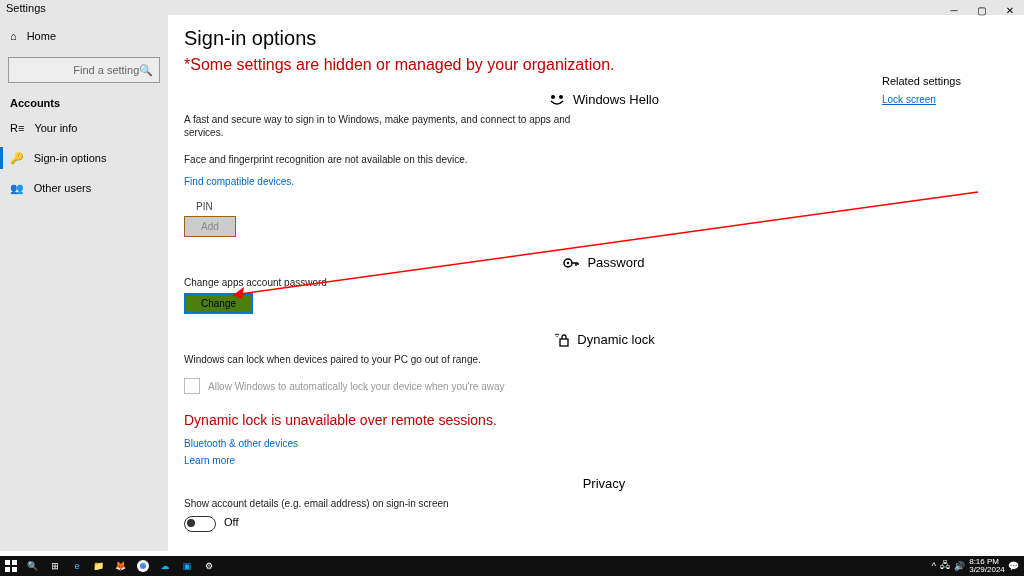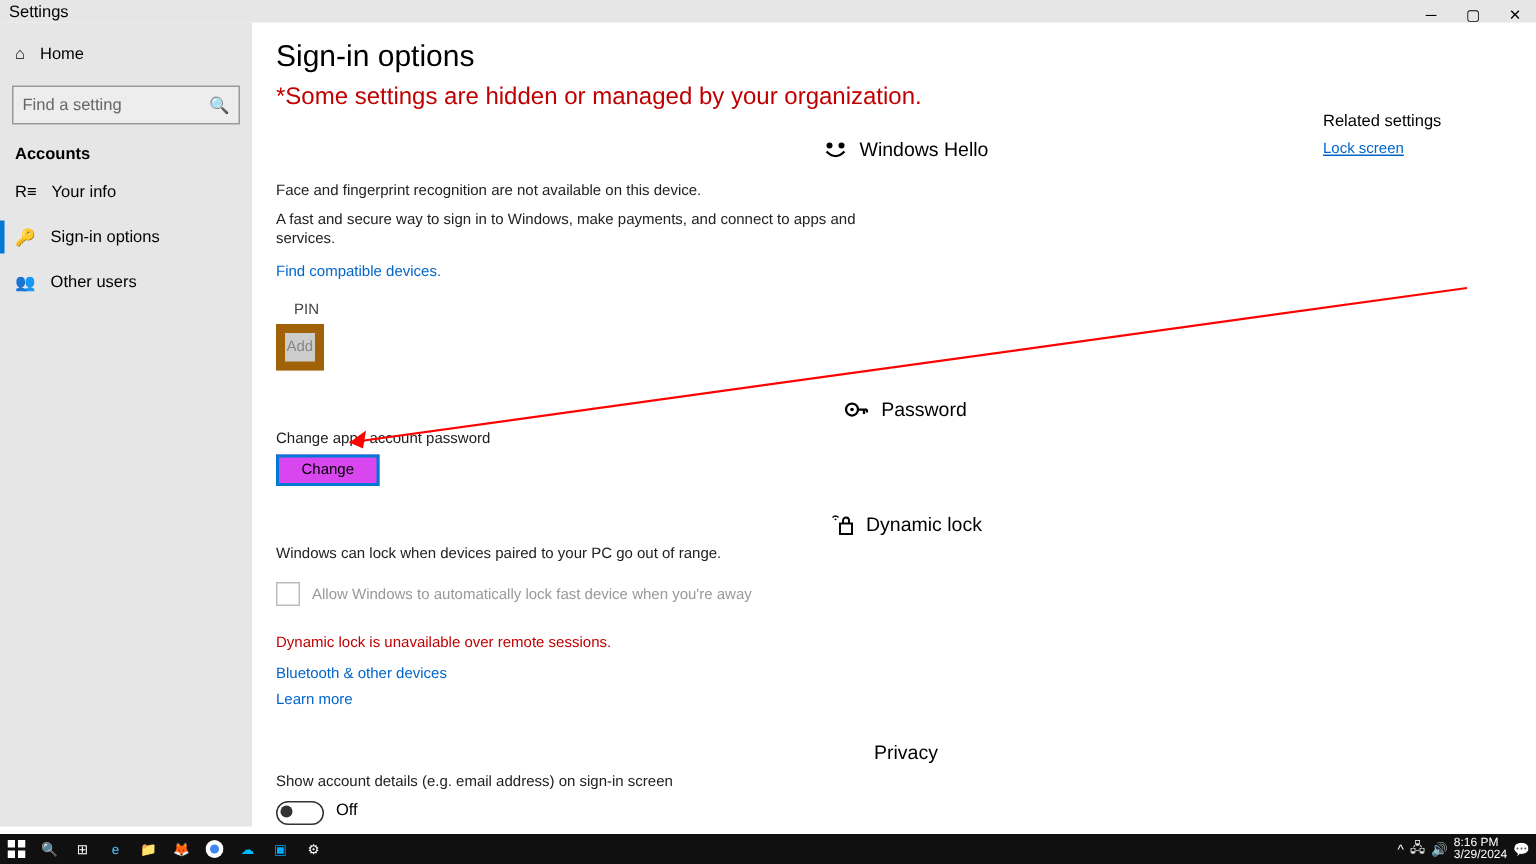--- a/index.html
+++ b/index.html
@@ -6,34 +6,34 @@
   .titlebar{height:15px;background:#e6e6e6;display:flex;align-items:center;padding:0 6px;position:relative;}
   .titlebar .title{color:#000;}
   .win-controls{position:absolute;right:0;top:0;display:flex;}
   .win-btn{width:28px;height:20px;display:flex;align-items:center;justify-content:center;font-size:10px;}
   .body{display:flex;height:536px;}
   .sidebar{width:168px;background:#e6e6e6;padding-top:6px;}
   .s-row{display:flex;align-items:center;height:30px;padding:0 10px;gap:10px;font-size:11px;}
   .s-header{font-weight:600;padding:8px 10px 4px;font-size:11px;}
   .s-row.sel{position:relative;}
   .s-row.sel::before{content:"";position:absolute;left:0;top:4px;bottom:4px;width:3px;background:#0078d4;}
-  .search{margin:6px 8px;height:24px;border:1px solid #999;background:#ededed;display:flex;align-items:center;padding:0 6px;justify-content:space-between;color:#666;font-size:11px;}
+  .search{margin:6px 8px;height:24px;border:1px solid #999;background:#ededed;display:flex;align-items:center;padding:0 6px;justify-content:flex-end;color:#666;font-size:11px;}
   .main{flex:1;padding:10px 0 0 16px;overflow:hidden;position:relative;}
   .page-title{font-size:20px;font-weight:400;margin:2px 0 6px;}
   .warn{color:#c00000;font-size:16px;}
   .sec-title{font-size:13px;font-weight:400;display:flex;align-items:center;gap:8px;margin-top:18px;justify-content:center;}
   .sec-sub{font-size:10px;color:#222;margin-top:6px;max-width:420px;line-height:1.3;}
   .link{color:#0066cc;font-size:10px;margin-top:10px;display:inline-block;}
   .lbl{font-size:10px;color:#444;margin-top:14px;padding-left:12px;}
-  .btn{display:inline-block;padding:4px 1px;border:6px solid #a16207;background:#ccc;font-size:10px;margin-top:4px;}
+  .btn{display:inline-block;padding:4px 16px;border:1px solid #a16207;background:#ccc;font-size:10px;margin-top:4px;}
   .btn.disabled{color:#888;}
-  .btn.active{border:2px solid #0078d4;background:#d946ef;padding:3px 15px;}
+  .btn.active{border:2px solid #0078d4;background:#4d7c0f;padding:3px 15px;}
   .chk{display:inline-flex;align-items:center;gap:8px;margin-top:12px;color:#999;font-size:10px;}
   .chk .box{width:14px;height:14px;border:1px solid #bbb;}
-  .err{color:#c00000;font-size:10px;margin-top:16px;}
+  .err{color:#c00000;font-size:14px;margin-top:16px;}
   .toggle{display:flex;gap:8px;margin-top:6px;}
   .tog-pill{width:30px;height:14px;border:1px solid #333;border-radius:8px;position:relative;}
   .tog-pill::after{content:"";position:absolute;left:2px;top:2px;width:8px;height:8px;background:#333;border-radius:50%;}
   .rightcol{position:absolute;right:22px;top:60px;font-size:11px;width:120px;}
   .rightcol .rh{font-weight:400;margin-bottom:6px;}
   .rightcol .rl{color:#0066cc;font-size:10px;text-decoration:underline;}
   .arrow{position:absolute;pointer-events:none;}
   .taskbar{position:absolute;left:0;right:0;bottom:0;height:20px;background:#101010;display:flex;align-items:center;color:#fff;font-size:9px;}
   .ticon{width:22px;height:20px;display:flex;align-items:center;justify-content:center;}
   .tray{margin-left:auto;display:flex;align-items:center;gap:4px;padding-right:4px;}
@@ -84,22 +84,22 @@
     <div class="sec-title">
       <span>
           <svg width="16" height="14" viewBox="0 0 16 14">
             <circle cx="4" cy="4" r="2" fill="#000"></circle>
             <circle cx="12" cy="4" r="2" fill="#000"></circle>
             <path d="M2 8 Q8 14 14 8" stroke="#000" stroke-width="1.5" fill="none"></path>
           </svg>
         </span>
       <span>Windows Hello</span>
     </div>
+    <div class="sec-sub">A fast and secure way to sign in to Windows, make payments, and connect to apps and services.</div>
     <div class="sec-sub" style="margin-top:14px">Face and fingerprint recognition are not available on this device.</div>
-    <div class="sec-sub">A fast and secure way to sign in to Windows, make payments, and connect to apps and services.</div>
     <a class="link">Find compatible devices.</a>
     <div class="lbl">PIN</div>
     <div class="btn disabled">Add</div>
 
     <div class="sec-title">
       <span>
           <svg width="16" height="14" viewBox="0 0 16 14">
             <circle cx="5" cy="7" r="4" stroke="#000" stroke-width="1.5" fill="none"></circle>
             <circle cx="5" cy="7" r="1.2" fill="#000"></circle>
             <path d="M9 7 H15 M13 7 V10 M15 7 V9" stroke="#000" stroke-width="1.5" fill="none"></path>
@@ -116,27 +116,27 @@
             <path d="M2 2 Q4 0 6 2 M3.5 3.5 Q4 3 4.5 3.5" stroke="#000" stroke-width="1" fill="none"></path>
             <rect x="7" y="6" width="8" height="7" stroke="#000" stroke-width="1.3" fill="none"></rect>
             <path d="M9 6 V4 a2 2 0 0 1 4 0 V6" stroke="#000" stroke-width="1.3" fill="none"></path>
           </svg>
         </span>
       <span>Dynamic lock</span>
     </div>
     <div class="sec-sub">Windows can lock when devices paired to your PC go out of range.</div>
     <label class="chk">
       <span class="box"></span>
-      <span>Allow Windows to automatically lock fast device when you're away</span>
+      <span>Allow Windows to automatically lock your device when you're away</span>
     </label>
     <div class="err">Dynamic lock is unavailable over remote sessions.</div>
     <a class="link">Bluetooth &amp; other devices</a><br>
     <a class="link" style="margin-top:6px">Learn more</a>
 
-    <div class="sec-title" style="margin-top:22px">
+    <div class="sec-title" style="margin-top:10px">
       <span>Privacy</span>
     </div>
     <div class="sec-sub">Show account details (e.g. email address) on sign-in screen</div>
     <div class="toggle">
       <span class="tog-pill"></span>
       <span>Off</span>
     </div>
 
     <div class="rightcol">
       <div class="rh">Related settings</div>

